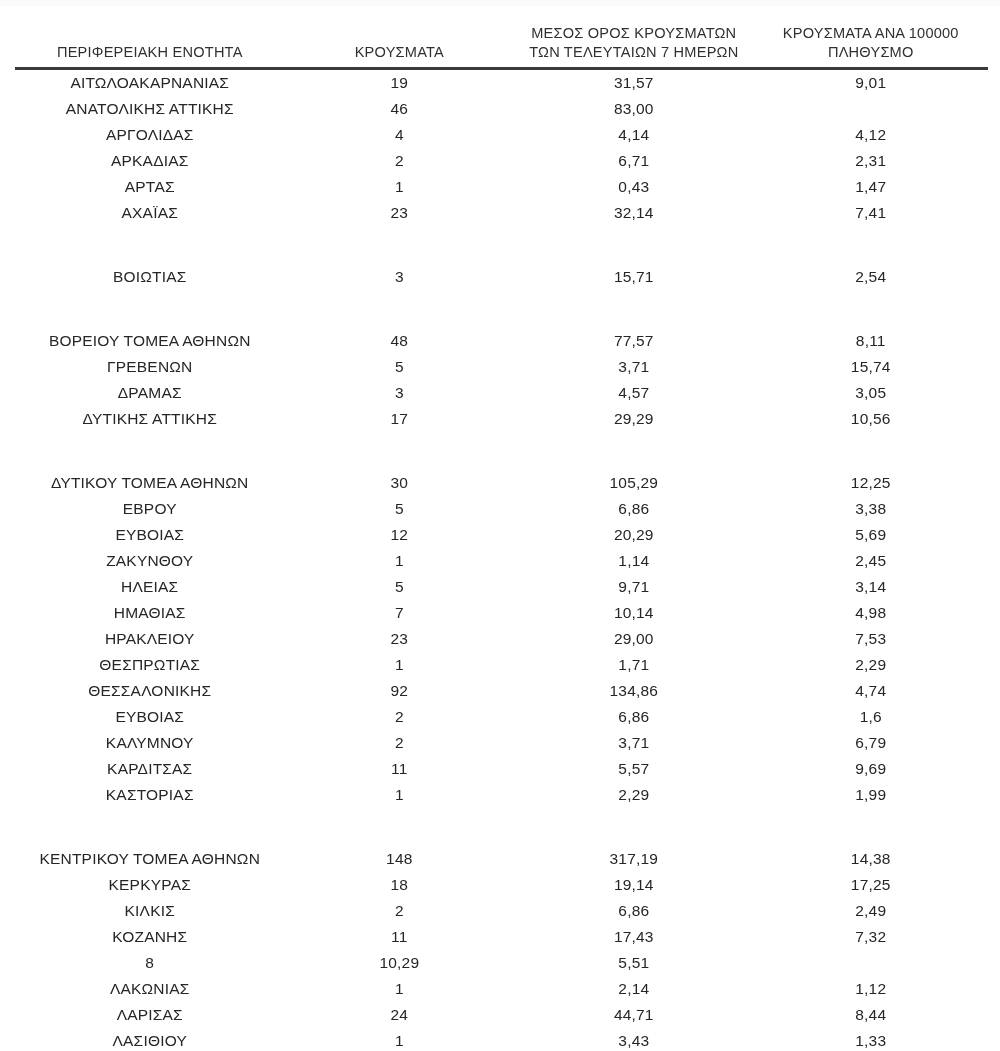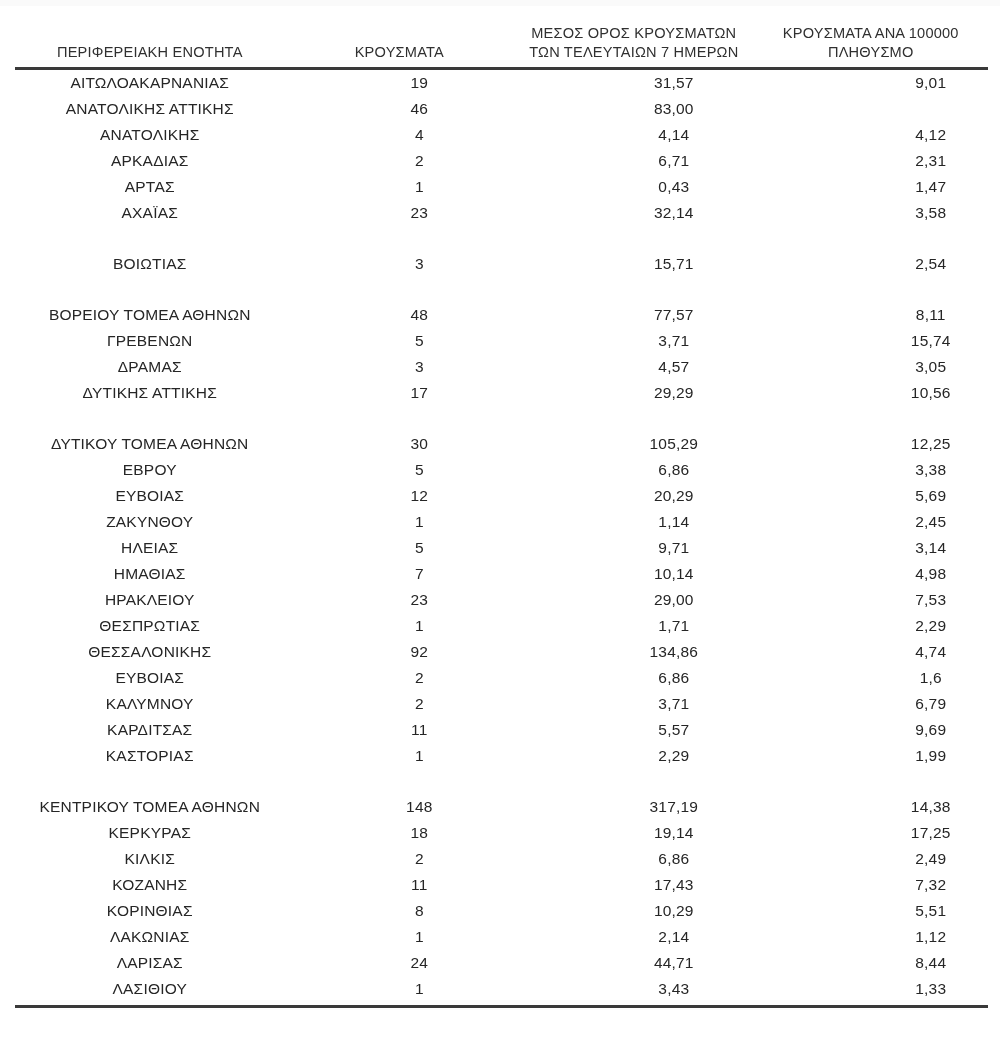--- a/index.html
+++ b/index.html
@@ -49,24 +49,23 @@
   }
   .tbody {
     border-bottom: 3px solid var(--rule-color);
     padding-bottom: 3px;
   }
   .row {
     height: 26px;
     align-items: center;
     font-size: 15.5px;
     letter-spacing: 0.2px;
-    gap: 20px;
   }
   .row.group-start {
-    margin-top: 25px;
+    margin-top: 38px;
   }
   .cell {
     white-space: nowrap;
     overflow: visible;
   }
 </style>
 </head>
 <body>
 
 <div class="scan-top-edge"></div>
@@ -96,42 +95,42 @@
     <div class="cell">19</div>
     <div class="cell">31,57</div>
     <div class="cell">9,01</div>
   </div>
       <div class="grid-row row">
     <div class="cell">ΑΝΑΤΟΛΙΚΗΣ ΑΤΤΙΚΗΣ</div>
     <div class="cell">46</div>
     <div class="cell">83,00</div>
   </div>
       <div class="grid-row row">
-    <div class="cell">ΑΝΑΤΟΛΙΚΗΣ</div>
+    <div class="cell">ΑΡΓΟΛΙΔΑΣ</div>
     <div class="cell">4</div>
     <div class="cell">4,14</div>
     <div class="cell">4,12</div>
   </div>
       <div class="grid-row row">
     <div class="cell">ΑΡΚΑΔΙΑΣ</div>
     <div class="cell">2</div>
     <div class="cell">6,71</div>
     <div class="cell">2,31</div>
   </div>
       <div class="grid-row row">
     <div class="cell">ΑΡΤΑΣ</div>
     <div class="cell">1</div>
     <div class="cell">0,43</div>
     <div class="cell">1,47</div>
   </div>
       <div class="grid-row row">
     <div class="cell">ΑΧΑΪΑΣ</div>
     <div class="cell">23</div>
     <div class="cell">32,14</div>
-    <div class="cell">3,58</div>
+    <div class="cell">7,41</div>
   </div>
       <div class="grid-row row group-start">
     <div class="cell">ΒΟΙΩΤΙΑΣ</div>
     <div class="cell">3</div>
     <div class="cell">15,71</div>
     <div class="cell">2,54</div>
   </div>
       <div class="grid-row row group-start">
     <div class="cell">ΒΟΡΕΙΟΥ ΤΟΜΕΑ ΑΘΗΝΩΝ</div>
     <div class="cell">48</div>
@@ -252,21 +251,20 @@
     <div class="cell">6,86</div>
     <div class="cell">2,49</div>
   </div>
       <div class="grid-row row">
     <div class="cell">ΚΟΖΑΝΗΣ</div>
     <div class="cell">11</div>
     <div class="cell">17,43</div>
     <div class="cell">7,32</div>
   </div>
       <div class="grid-row row">
-    <div class="cell">ΚΟΡΙΝΘΙΑΣ</div>
     <div class="cell">8</div>
     <div class="cell">10,29</div>
     <div class="cell">5,51</div>
   </div>
       <div class="grid-row row">
     <div class="cell">ΛΑΚΩΝΙΑΣ</div>
     <div class="cell">1</div>
     <div class="cell">2,14</div>
     <div class="cell">1,12</div>
   </div>

